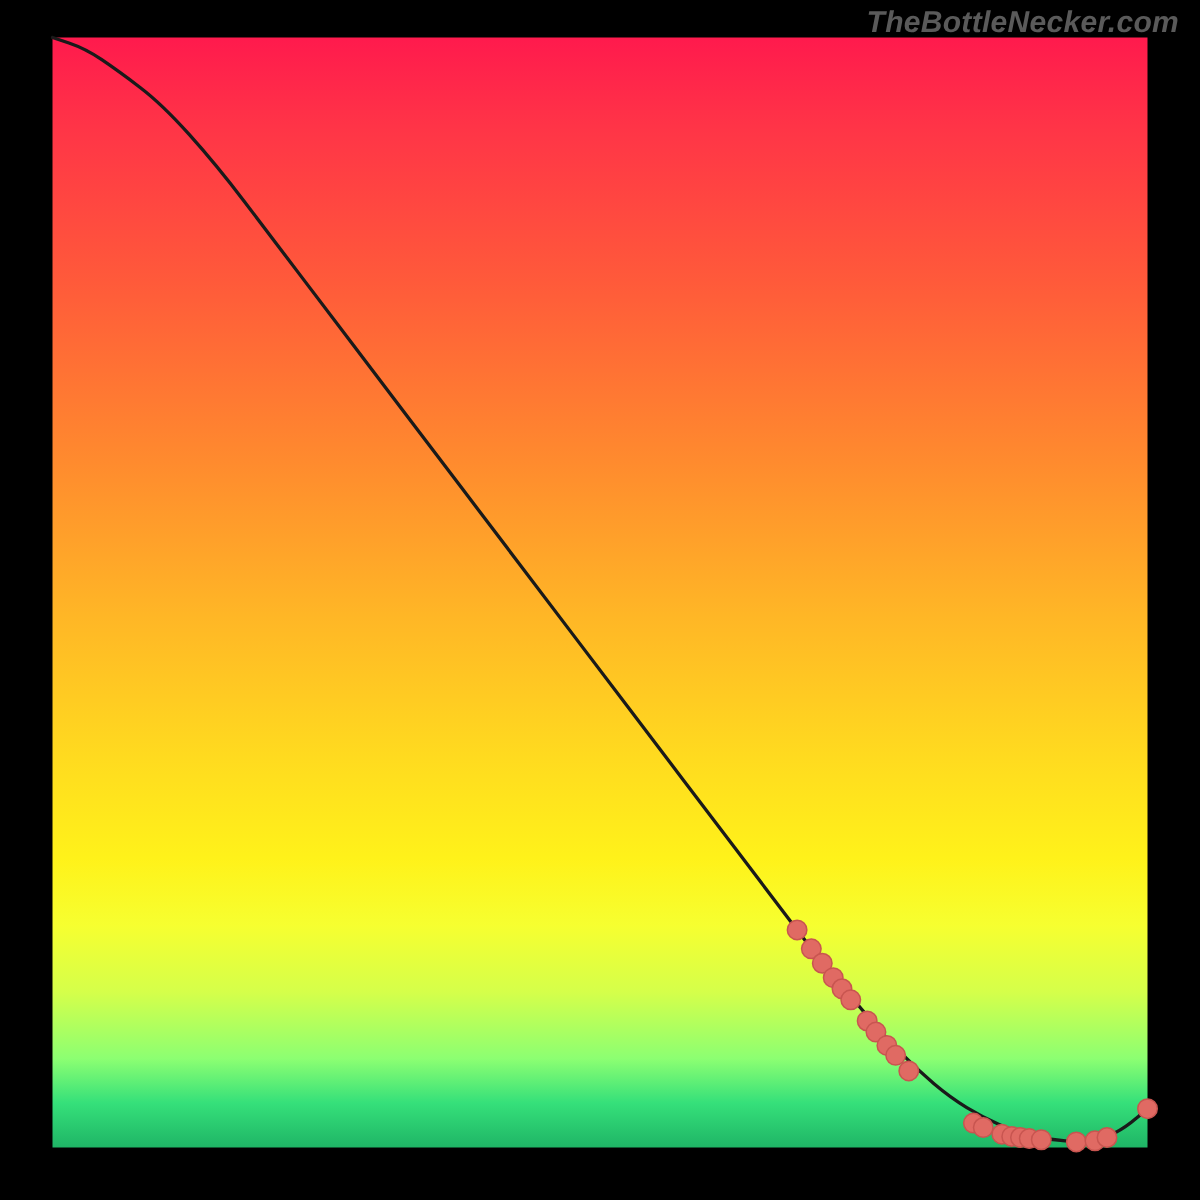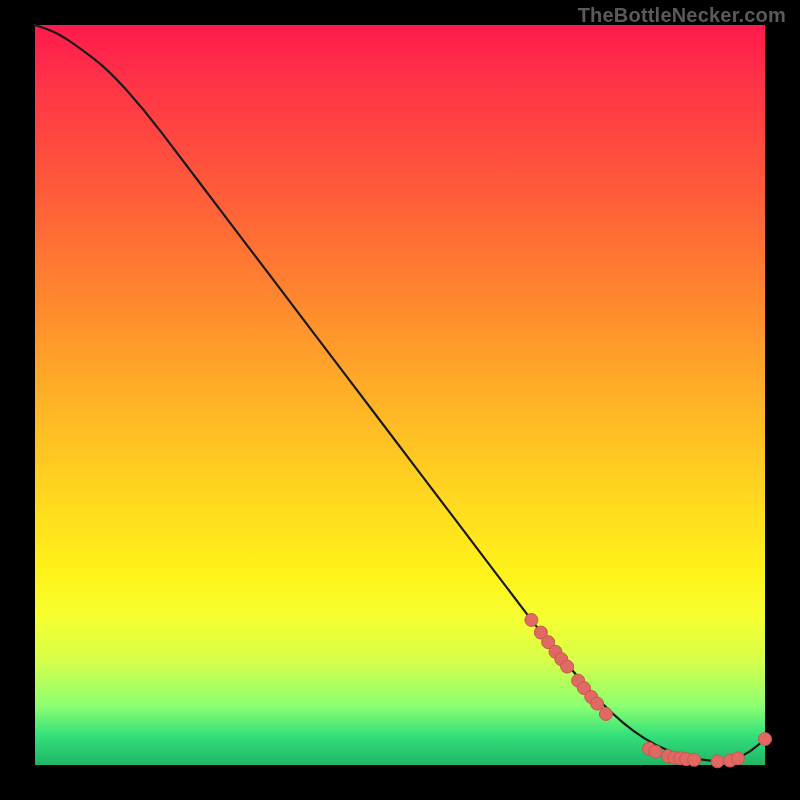--- a/index.html
+++ b/index.html
@@ -9,20 +9,21 @@
     height: 800px;
     background: #000;
     font-family: Arial, Helvetica, sans-serif;
     overflow: hidden;
   }
   .stage {
     position: relative;
     width: 800px;
     height: 587px;
     background: #000;
+    font-style: italic;
   }
   .watermark {
     position: absolute;
     top: 4px;
     right: 14px;
     color: #5a5a5a;
     font-size: 20px;
     font-weight: 600;
     letter-spacing: 0.2px;
     z-index: 20;

